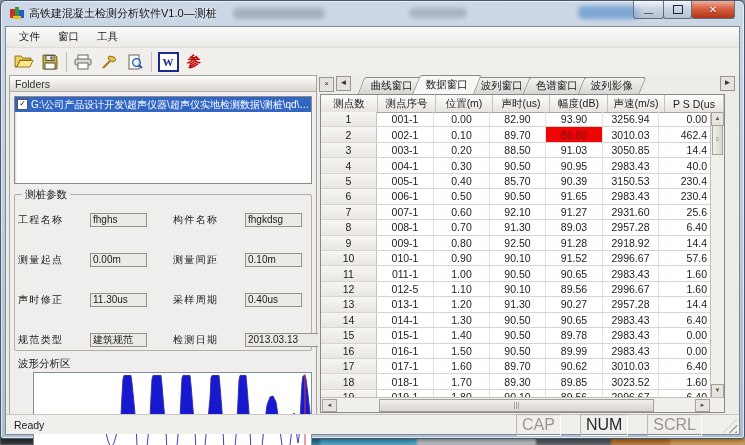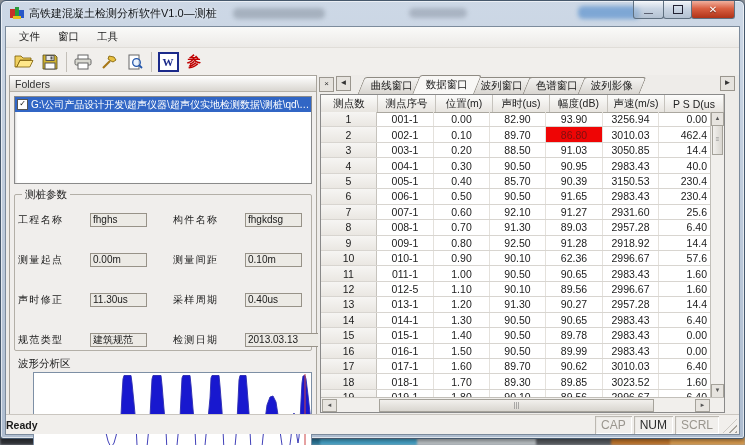--- a/index.html
+++ b/index.html
@@ -87,22 +87,22 @@
   .td.alarm{background:#ef0505;color:#7b1010;}
   .vscroll{position:absolute;right:0;top:17px;bottom:14px;width:13px;background:#f1efec;border-left:1px solid #c2bfb9;}
   .vs-arrow{height:12px;background:#e7e4df;border:1px solid #a5a29a;font-size:6px;text-align:center;line-height:11px;color:#555;}
   .vs-thumb{position:absolute;left:1px;right:1px;top:13px;height:28px;background:linear-gradient(90deg,#f2f0ed,#d9d6d0);border:1px solid #a5a29a;font-size:6px;color:#888;text-align:center;line-height:26px;letter-spacing:0;}
   .vs-down{position:absolute;left:0;right:0;bottom:0;}
   .hscroll{position:absolute;left:0;right:0;bottom:0;height:14px;background:#f1efec;border-top:1px solid #c2bfb9;}
   .hs-arrow{position:absolute;top:1px;width:13px;height:11px;background:#e7e4df;border:1px solid #a5a29a;font-size:6px;text-align:center;line-height:10px;color:#555;}
   .hs-thumb{position:absolute;left:58px;right:70px;top:1px;height:11px;background:linear-gradient(#f2f0ed,#d9d6d0);border:1px solid #a5a29a;color:#888;font-size:8px;text-align:center;line-height:10px;}
   
   .statusbar{position:absolute;left:0;right:0;bottom:0;height:19px;background:#f1efec;border-top:1px solid #cac6c0;display:flex;align-items:center;font-size:10.5px;}
-  .status-left{flex:1;font-weight:bold;}
-  .sind{padding:2px 6px;margin-right:2px;box-shadow:inset 1px 1px 1px #b6b2ab, inset -1px -1px 0 #fff;font-size:12px;color:#9a968e;}
+  .status-left{padding-left:8px;flex:1;}
+  .sind{padding:2px 6px;margin-right:19px;box-shadow:inset 1px 1px 1px #b6b2ab, inset -1px -1px 0 #fff;font-size:16px;color:#9a968e;}
   .sind.on{color:#2a2a2a;}
   .grip{width:14px;height:14px;margin:3px 2px 0 2px;clip-path:polygon(100% 0,100% 100%,0 100%);background:repeating-linear-gradient(135deg,#a9a59d 0 1.5px,transparent 1.5px 4.5px);}
 </style>
 </head>
 <body>
 
 <div class="desktop-strip">
   <div style="width:34%;background:#35383d"></div>
   <div style="width:9%;background:#2e7da0"></div>
   <div style="width:13%;background:#49a9cf"></div>
@@ -386,21 +386,21 @@
                 <div class="td" style="width: 56px;">92.50</div>
                 <div class="td" style="width: 57px;">91.28</div>
                 <div class="td" style="width: 56px;">2918.92</div>
                 <div class="td last" style="flex: 1 1 0%; min-width: 0px;">14.4</div>
               </div>
               <div class="trow">
                 <div class="td rowhead" style="width: 56px;">10</div>
                 <div class="td" style="width: 57px;">010-1</div>
                 <div class="td" style="width: 56px;">0.90</div>
                 <div class="td" style="width: 56px;">90.10</div>
-                <div class="td" style="width: 57px;">62.36</div>
+                <div class="td" style="width: 57px;">91.52</div>
                 <div class="td" style="width: 56px;">2996.67</div>
                 <div class="td last" style="flex: 1 1 0%; min-width: 0px;">57.6</div>
               </div>
               <div class="trow">
                 <div class="td rowhead" style="width: 56px;">11</div>
                 <div class="td" style="width: 57px;">011-1</div>
                 <div class="td" style="width: 56px;">1.00</div>
                 <div class="td" style="width: 56px;">90.50</div>
                 <div class="td" style="width: 57px;">90.65</div>
                 <div class="td" style="width: 56px;">2983.43</div>

